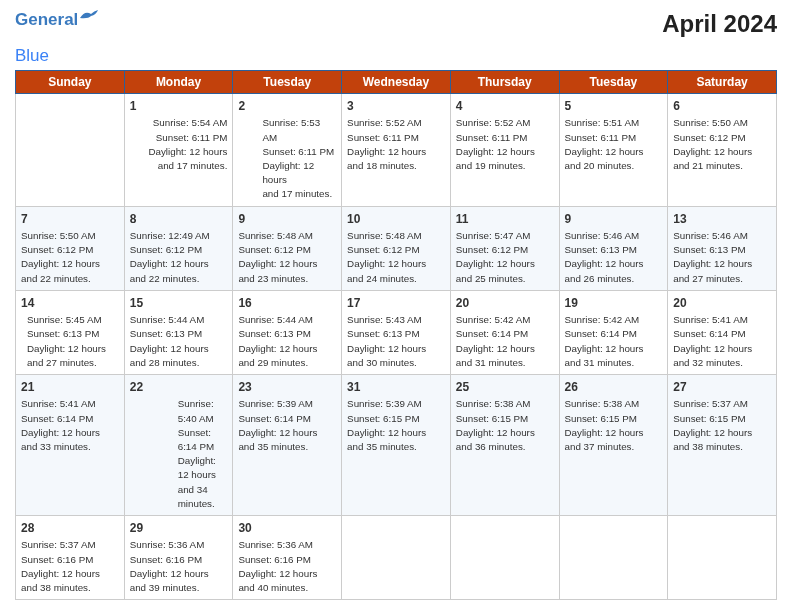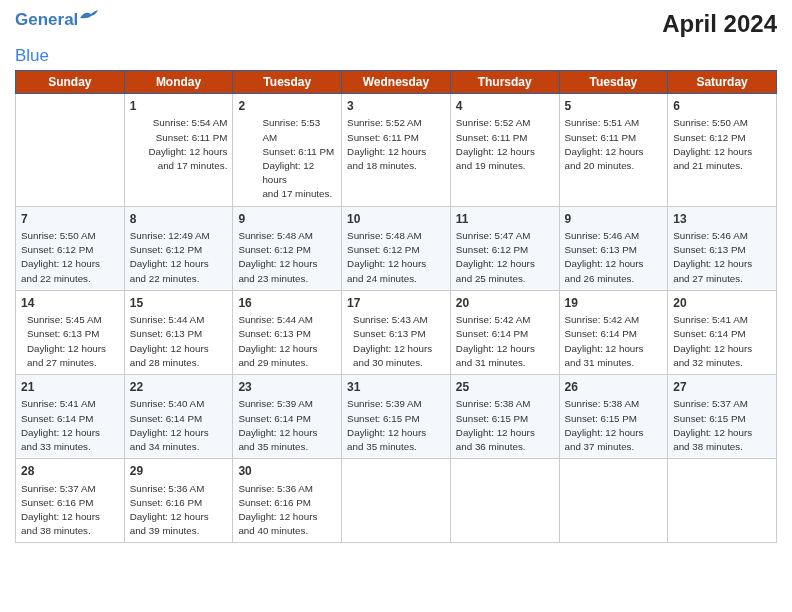--- a/index.html
+++ b/index.html
@@ -248,21 +248,21 @@
           </td>
           <td>
             <span class="day-num">16</span>
             <div class="day-info" style="white-space: pre-line;">Sunrise: 5:44 AM
 Sunset: 6:13 PM
 Daylight: 12 hours
 and 29 minutes.</div>
           </td>
           <td>
             <span class="day-num">17</span>
-            <div class="day-info" style="white-space: pre-line; margin-left: 6px;">Sunrise: 5:43 AM
+            <div class="day-info" style="white-space: pre-line;">Sunrise: 5:43 AM
 Sunset: 6:13 PM
 Daylight: 12 hours
 and 30 minutes.</div>
           </td>
           <td>
             <span class="day-num">20</span>
             <div class="day-info" style="white-space: pre-line;">Sunrise: 5:42 AM
 Sunset: 6:14 PM
 Daylight: 12 hours
 and 31 minutes.</div>
@@ -285,21 +285,21 @@
         <tr>
           <td>
             <span class="day-num">21</span>
             <div class="day-info" style="white-space: pre-line;">Sunrise: 5:41 AM
 Sunset: 6:14 PM
 Daylight: 12 hours
 and 33 minutes.</div>
           </td>
           <td>
             <span class="day-num">22</span>
-            <div class="day-info" style="white-space: pre-line;">Sunrise: 5:40 AM
+            <div class="day-info" style="white-space: pre-line; margin-left: 48px;">Sunrise: 5:40 AM
 Sunset: 6:14 PM
 Daylight: 12 hours
 and 34 minutes.</div>
           </td>
           <td>
             <span class="day-num">23</span>
             <div class="day-info" style="white-space: pre-line;">Sunrise: 5:39 AM
 Sunset: 6:14 PM
 Daylight: 12 hours
 and 35 minutes.</div>

